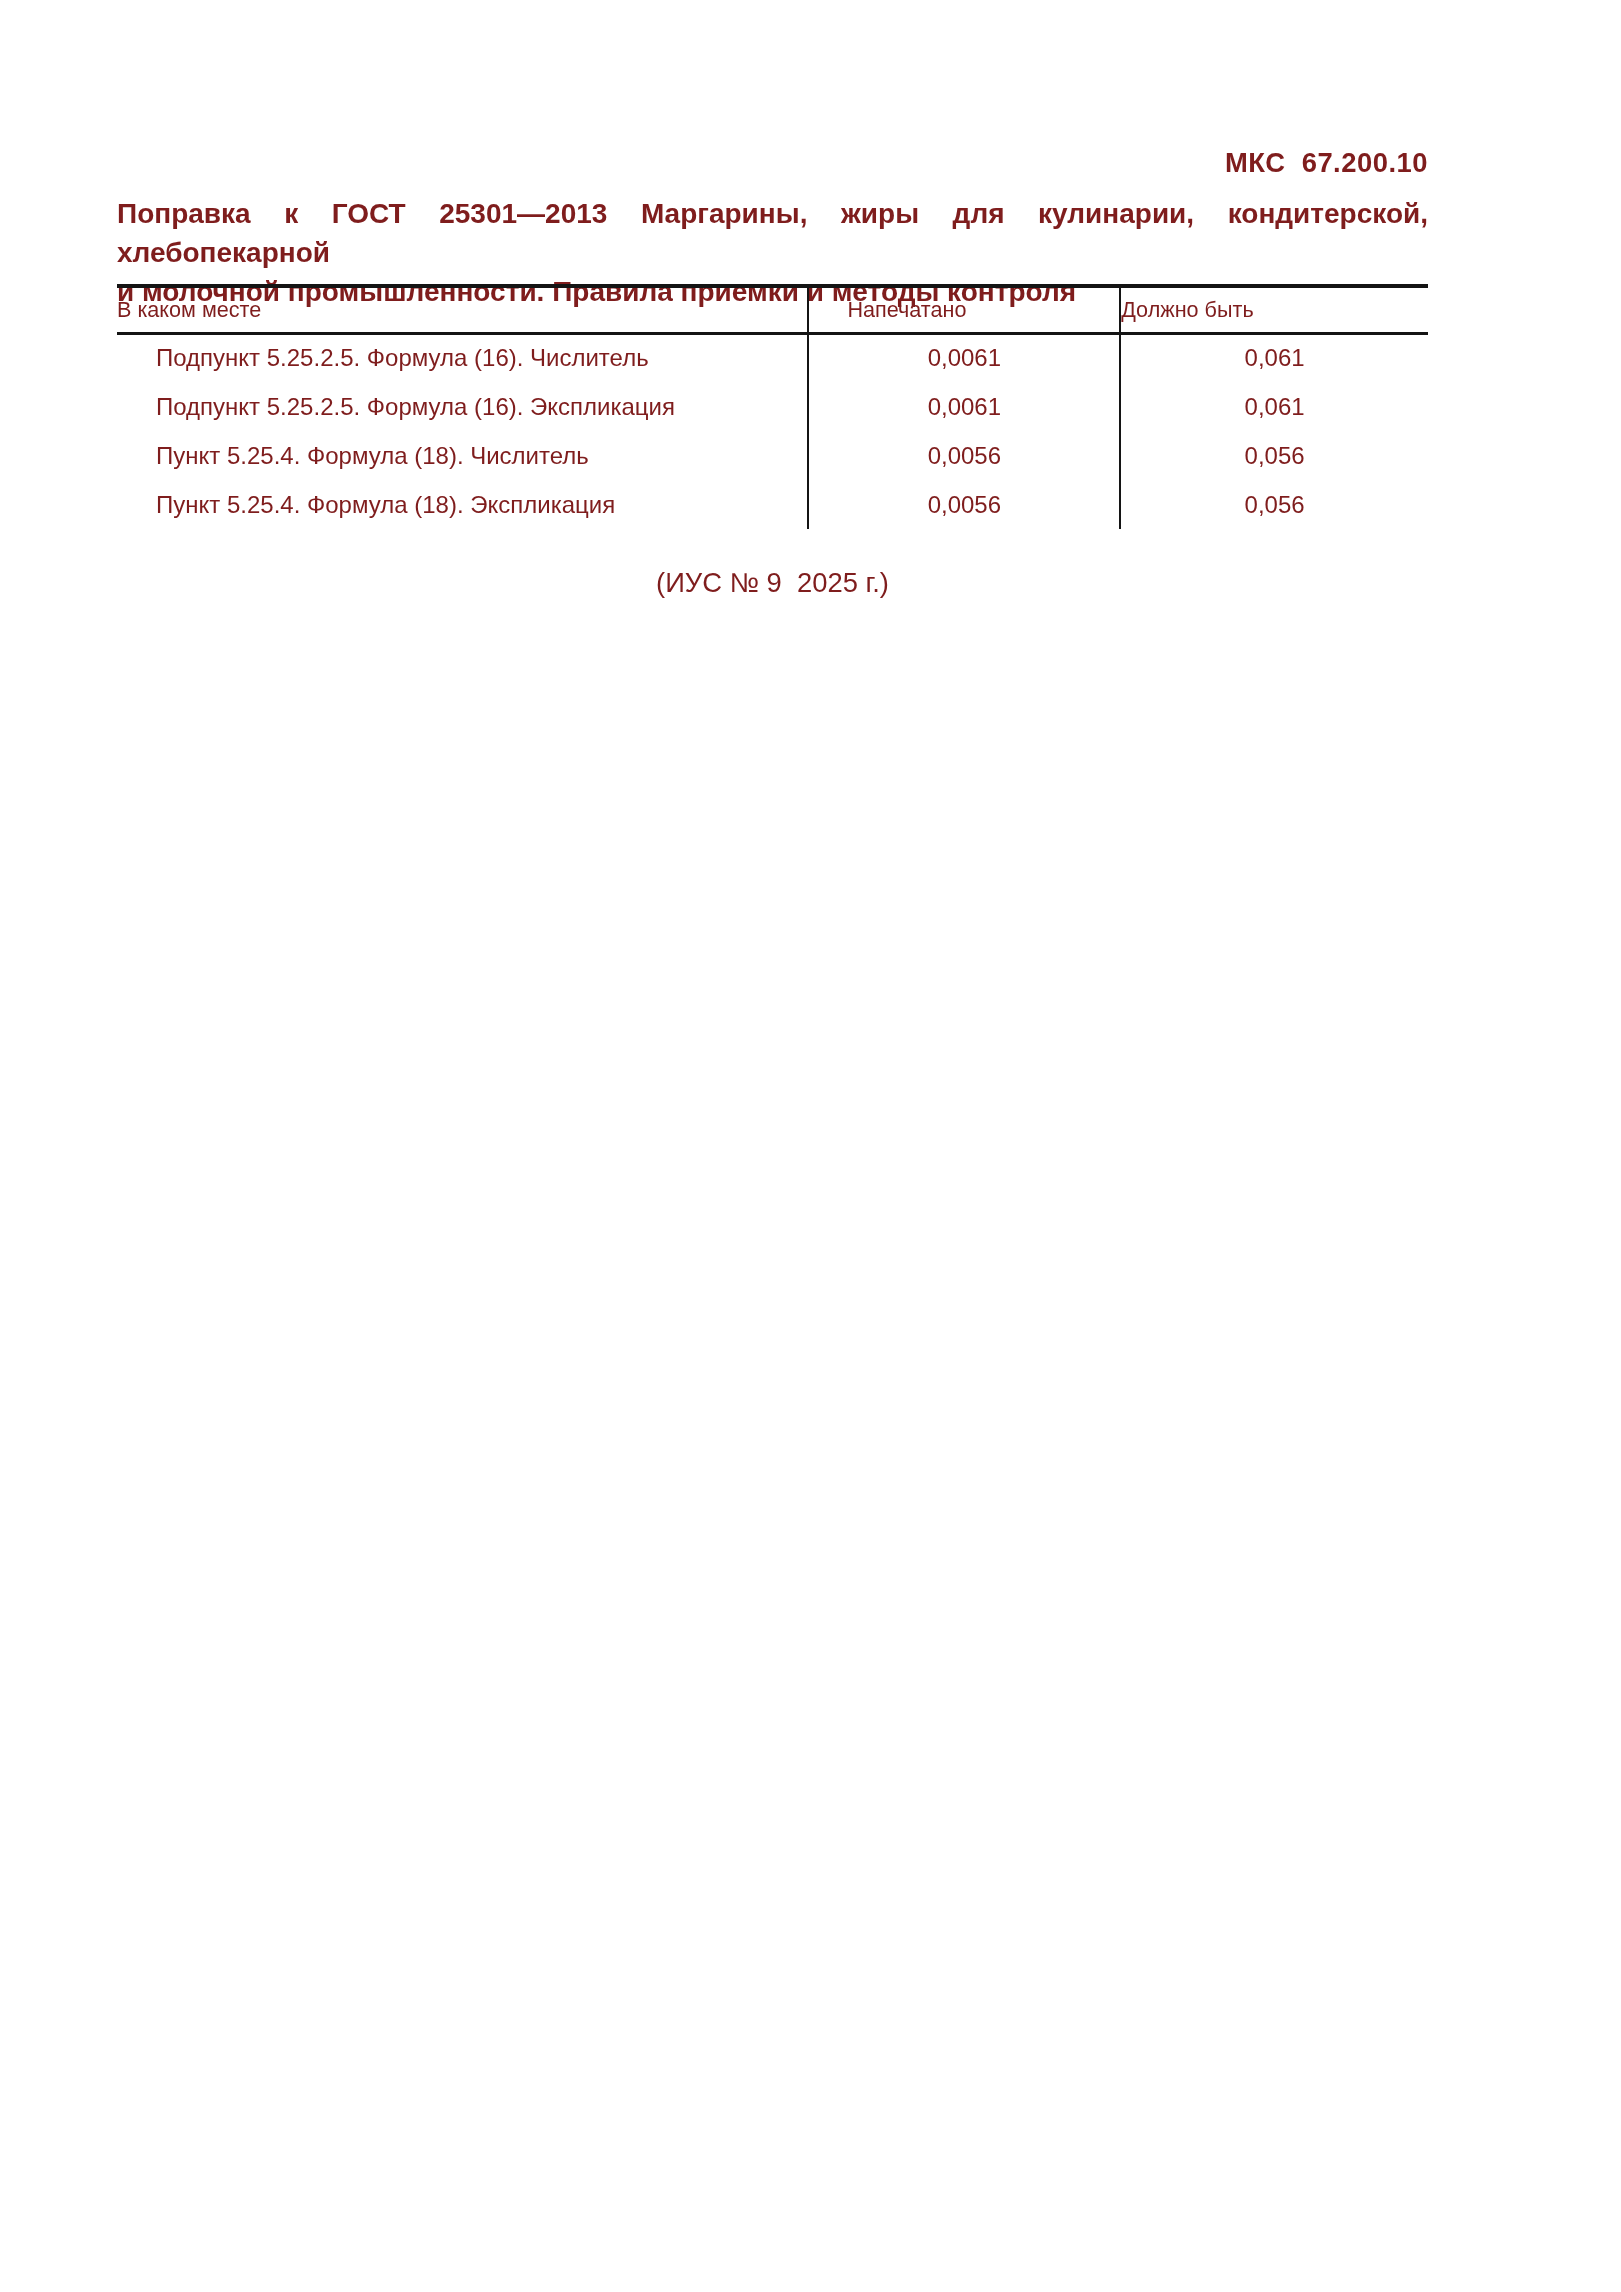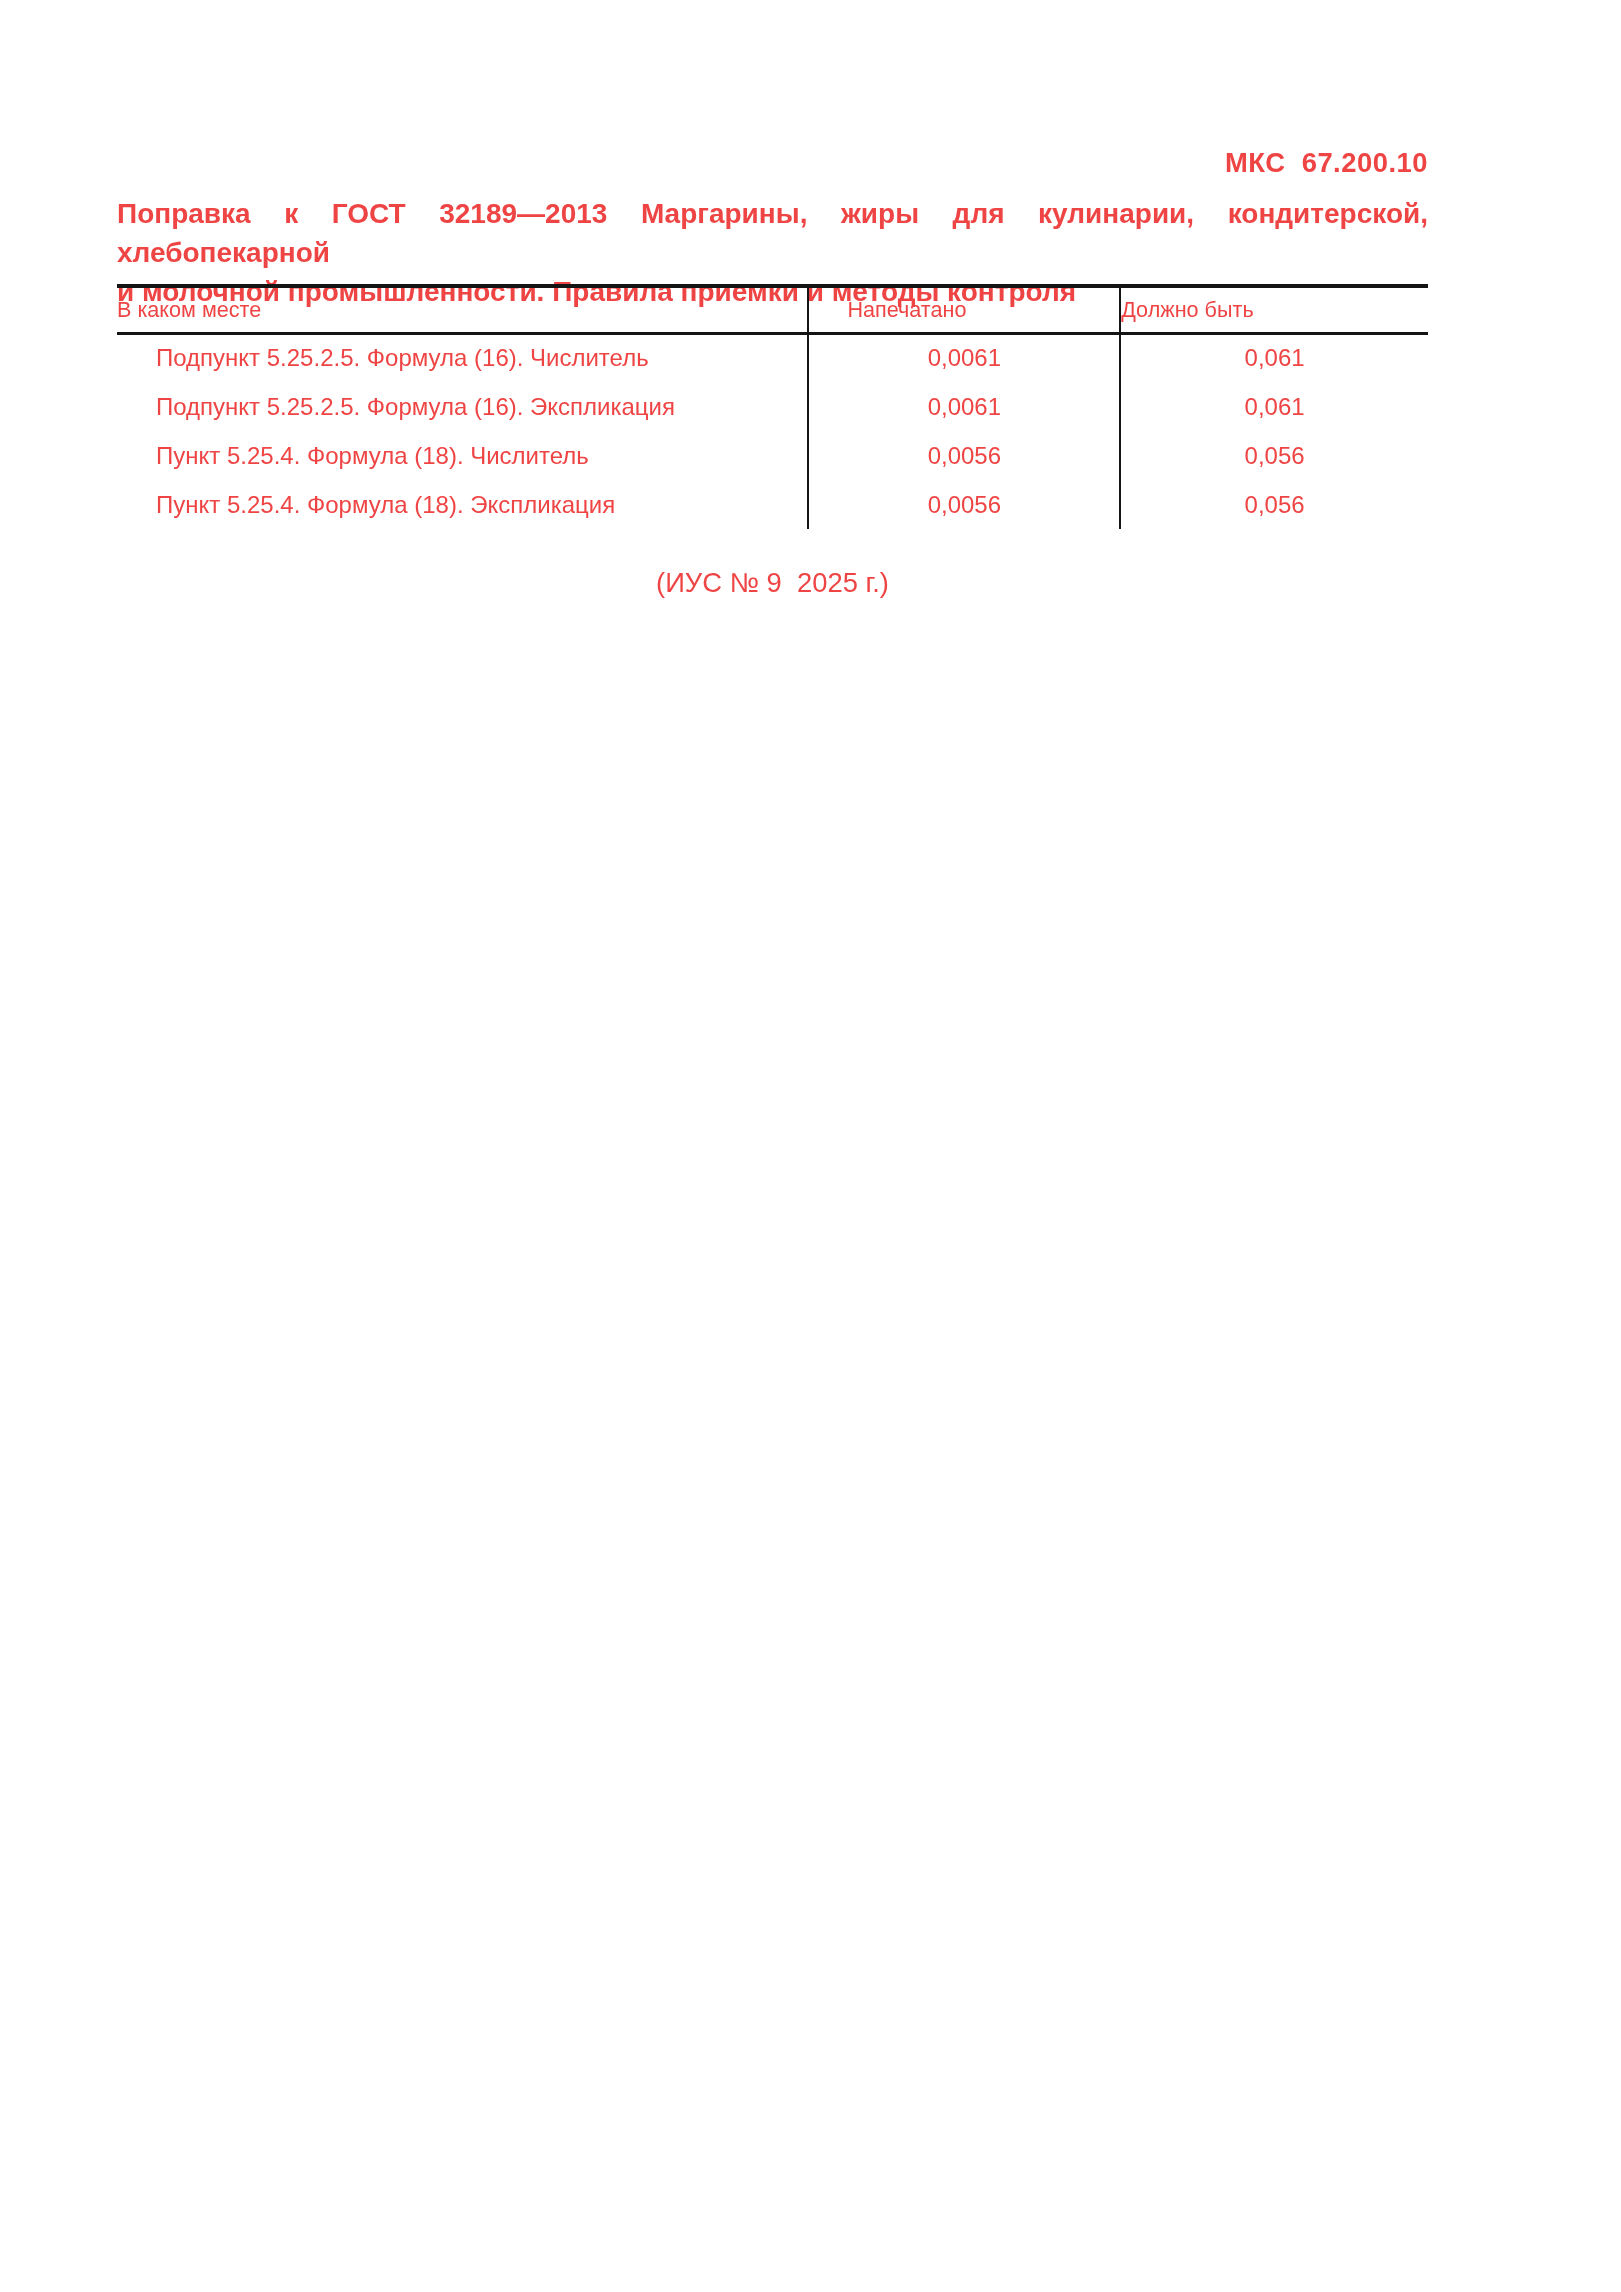--- a/index.html
+++ b/index.html
@@ -7,21 +7,21 @@
   html, body {
     background: #ffffff;
   }
 
   .page {
     position: relative;
     width: 1621px;
     height: 2293px;
     background: #ffffff;
     font-family: "Liberation Sans", sans-serif;
-    color: #ef4444;
+    color: #7f1d1d;
     overflow: hidden;
   }
 
   .content {
     position: absolute;
     left: 117px;
     top: 0;
     width: 1311px;
   }
 
@@ -110,21 +110,21 @@
 </style>
 </head>
 <body>
 
 <div class="page">
   <div class="content">
 
     <div class="mks-code">МКС  67.200.10</div>
 
     <div class="doc-title">
-      <span class="line1">Поправка к ГОСТ 32189—2013 Маргарины, жиры для кулинарии, кондитерской, хлебопекарной</span>
+      <span class="line1">Поправка к ГОСТ 25301—2013 Маргарины, жиры для кулинарии, кондитерской, хлебопекарной</span>
       <span class="line2">и молочной промышленности. Правила приемки и методы контроля</span>
     </div>
 
     <table class="corrections">
       <thead>
         <tr>
           <th class="col-place">В каком месте</th>
           <th class="col-printed v-left v-right">Напечатано</th>
           <th class="col-correct">Должно быть</th>
         </tr>

